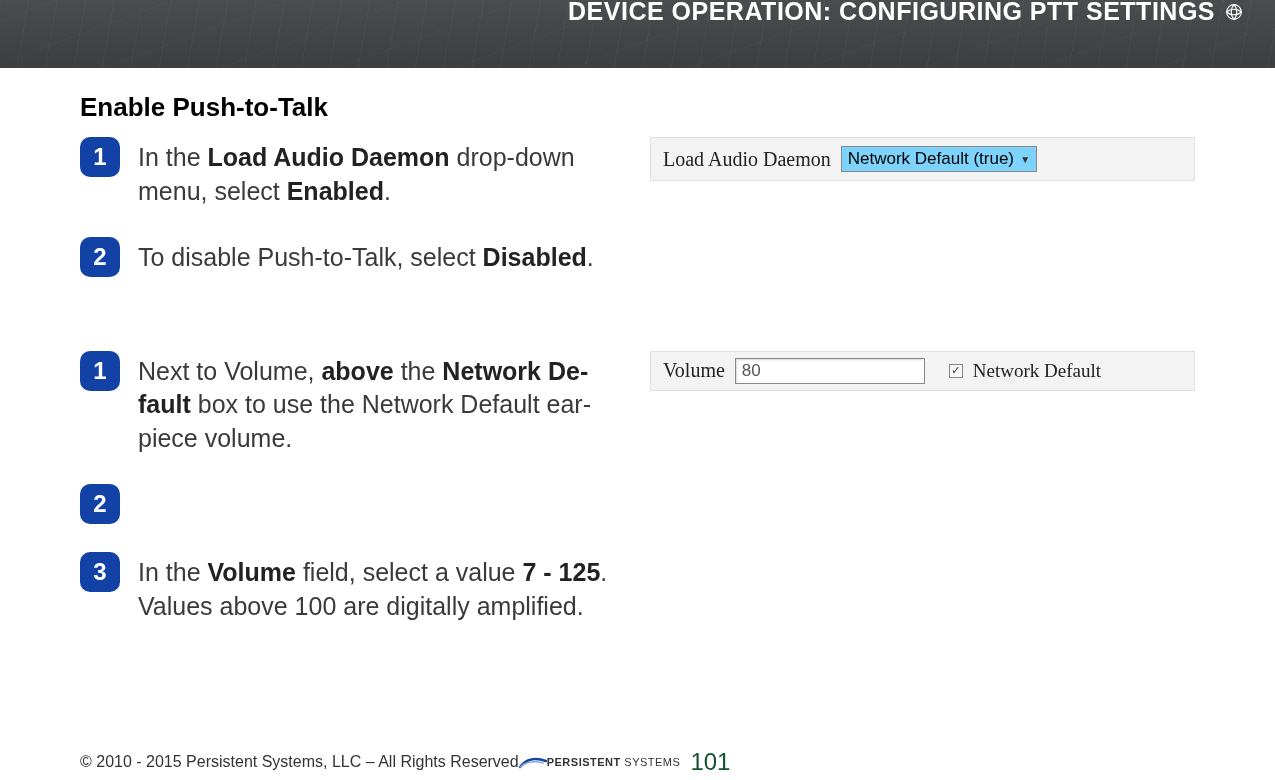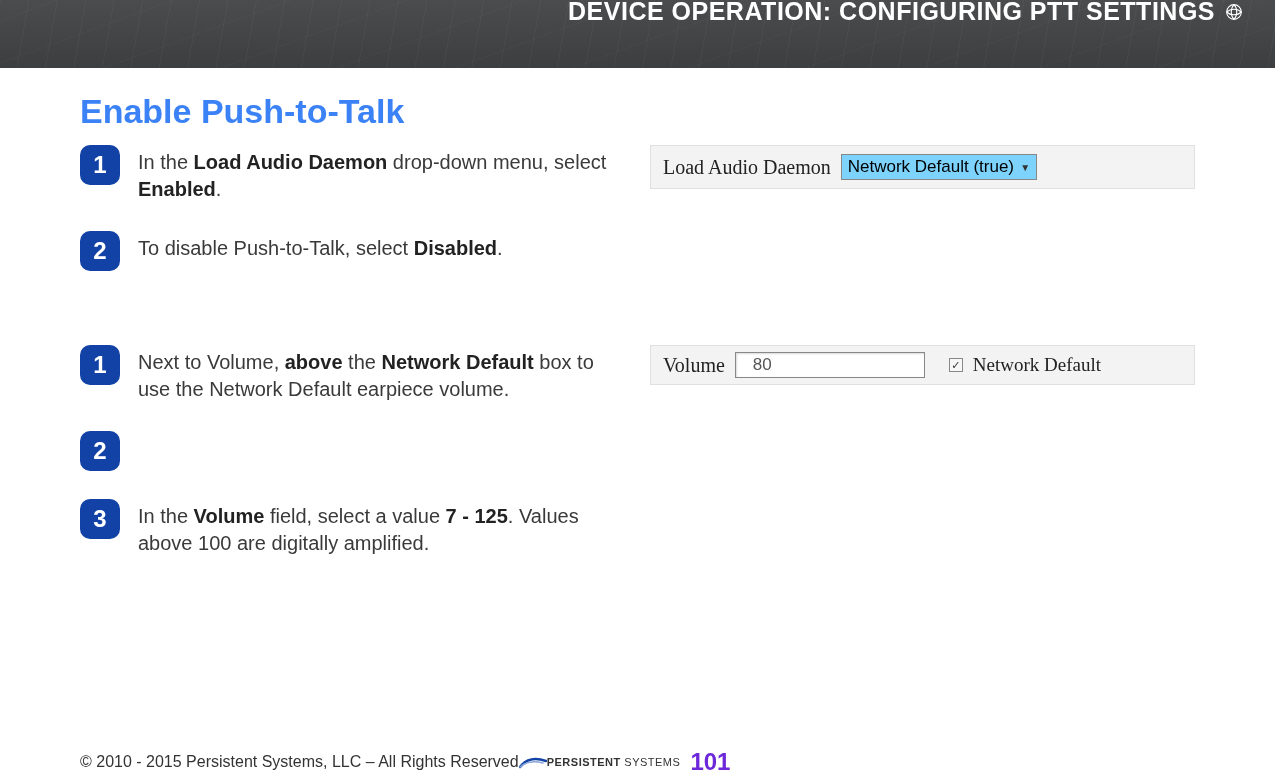--- a/index.html
+++ b/index.html
@@ -47,22 +47,22 @@
   }
   .header-icon {
     width: 22px;
     height: 22px;
     display: inline-block;
   }
   .content {
     padding: 24px 80px 0 80px;
   }
   .section-title {
-    color: #3b82f6;
-    font-size: 34px;
+    color: #000000;
+    font-size: 26px;
     font-weight: bold;
     margin-bottom: 14px;
   }
   .row {
     display: flex;
     gap: 40px;
     align-items: flex-start;
   }
   .left-col {
     width: 530px;
@@ -79,21 +79,21 @@
     border-radius: 10px;
     background: #1342a6;
     color: #fff;
     font-size: 24px;
     font-weight: bold;
     display: flex;
     align-items: center;
     justify-content: center;
   }
   .step-text {
-    font-size: 20px;
+    font-size: 25px;
     color: #3a3a3a;
     line-height: 1.35;
     padding-top: 4px;
   }
   .step-text b { color: #222; font-weight: bold; }
   .ui-snippet {
     flex: 1;
   }
   .ui-box-1 {
     background: #f3f3f3;
@@ -137,21 +137,21 @@
     align-items: center;
     gap: 10px;
     margin-top: 0;
   }
   .ui-input {
     font-family: Arial, sans-serif;
     font-size: 17px;
     background: #fff;
     border: 1px solid #888;
     box-shadow: inset 1px 1px 2px rgba(0,0,0,0.15);
-    padding: 2px 17px;
+    padding: 2px 6px;
     width: 190px;
     color: #555;
   }
   .ui-checkbox {
     width: 14px;
     height: 14px;
     border: 1px solid #888;
     background: #f7f7f7;
     display: inline-flex;
     align-items: center;
@@ -172,22 +172,22 @@
     font-size: 16px;
     color: #333;
   }
   .footer-right {
     display: flex;
     align-items: center;
     gap: 10px;
   }
   .page-num {
     font-size: 24px;
-    font-weight: bold;
-    color: #6d28d9;
+    font-weight: normal;
+    color: #14532d;
   }
   .logo {
     display: flex;
     align-items: center;
   }
   .logo svg { display: block; }
   .logo-text {
     font-size: 11px;
     letter-spacing: 0.5px;
     color: #333;

